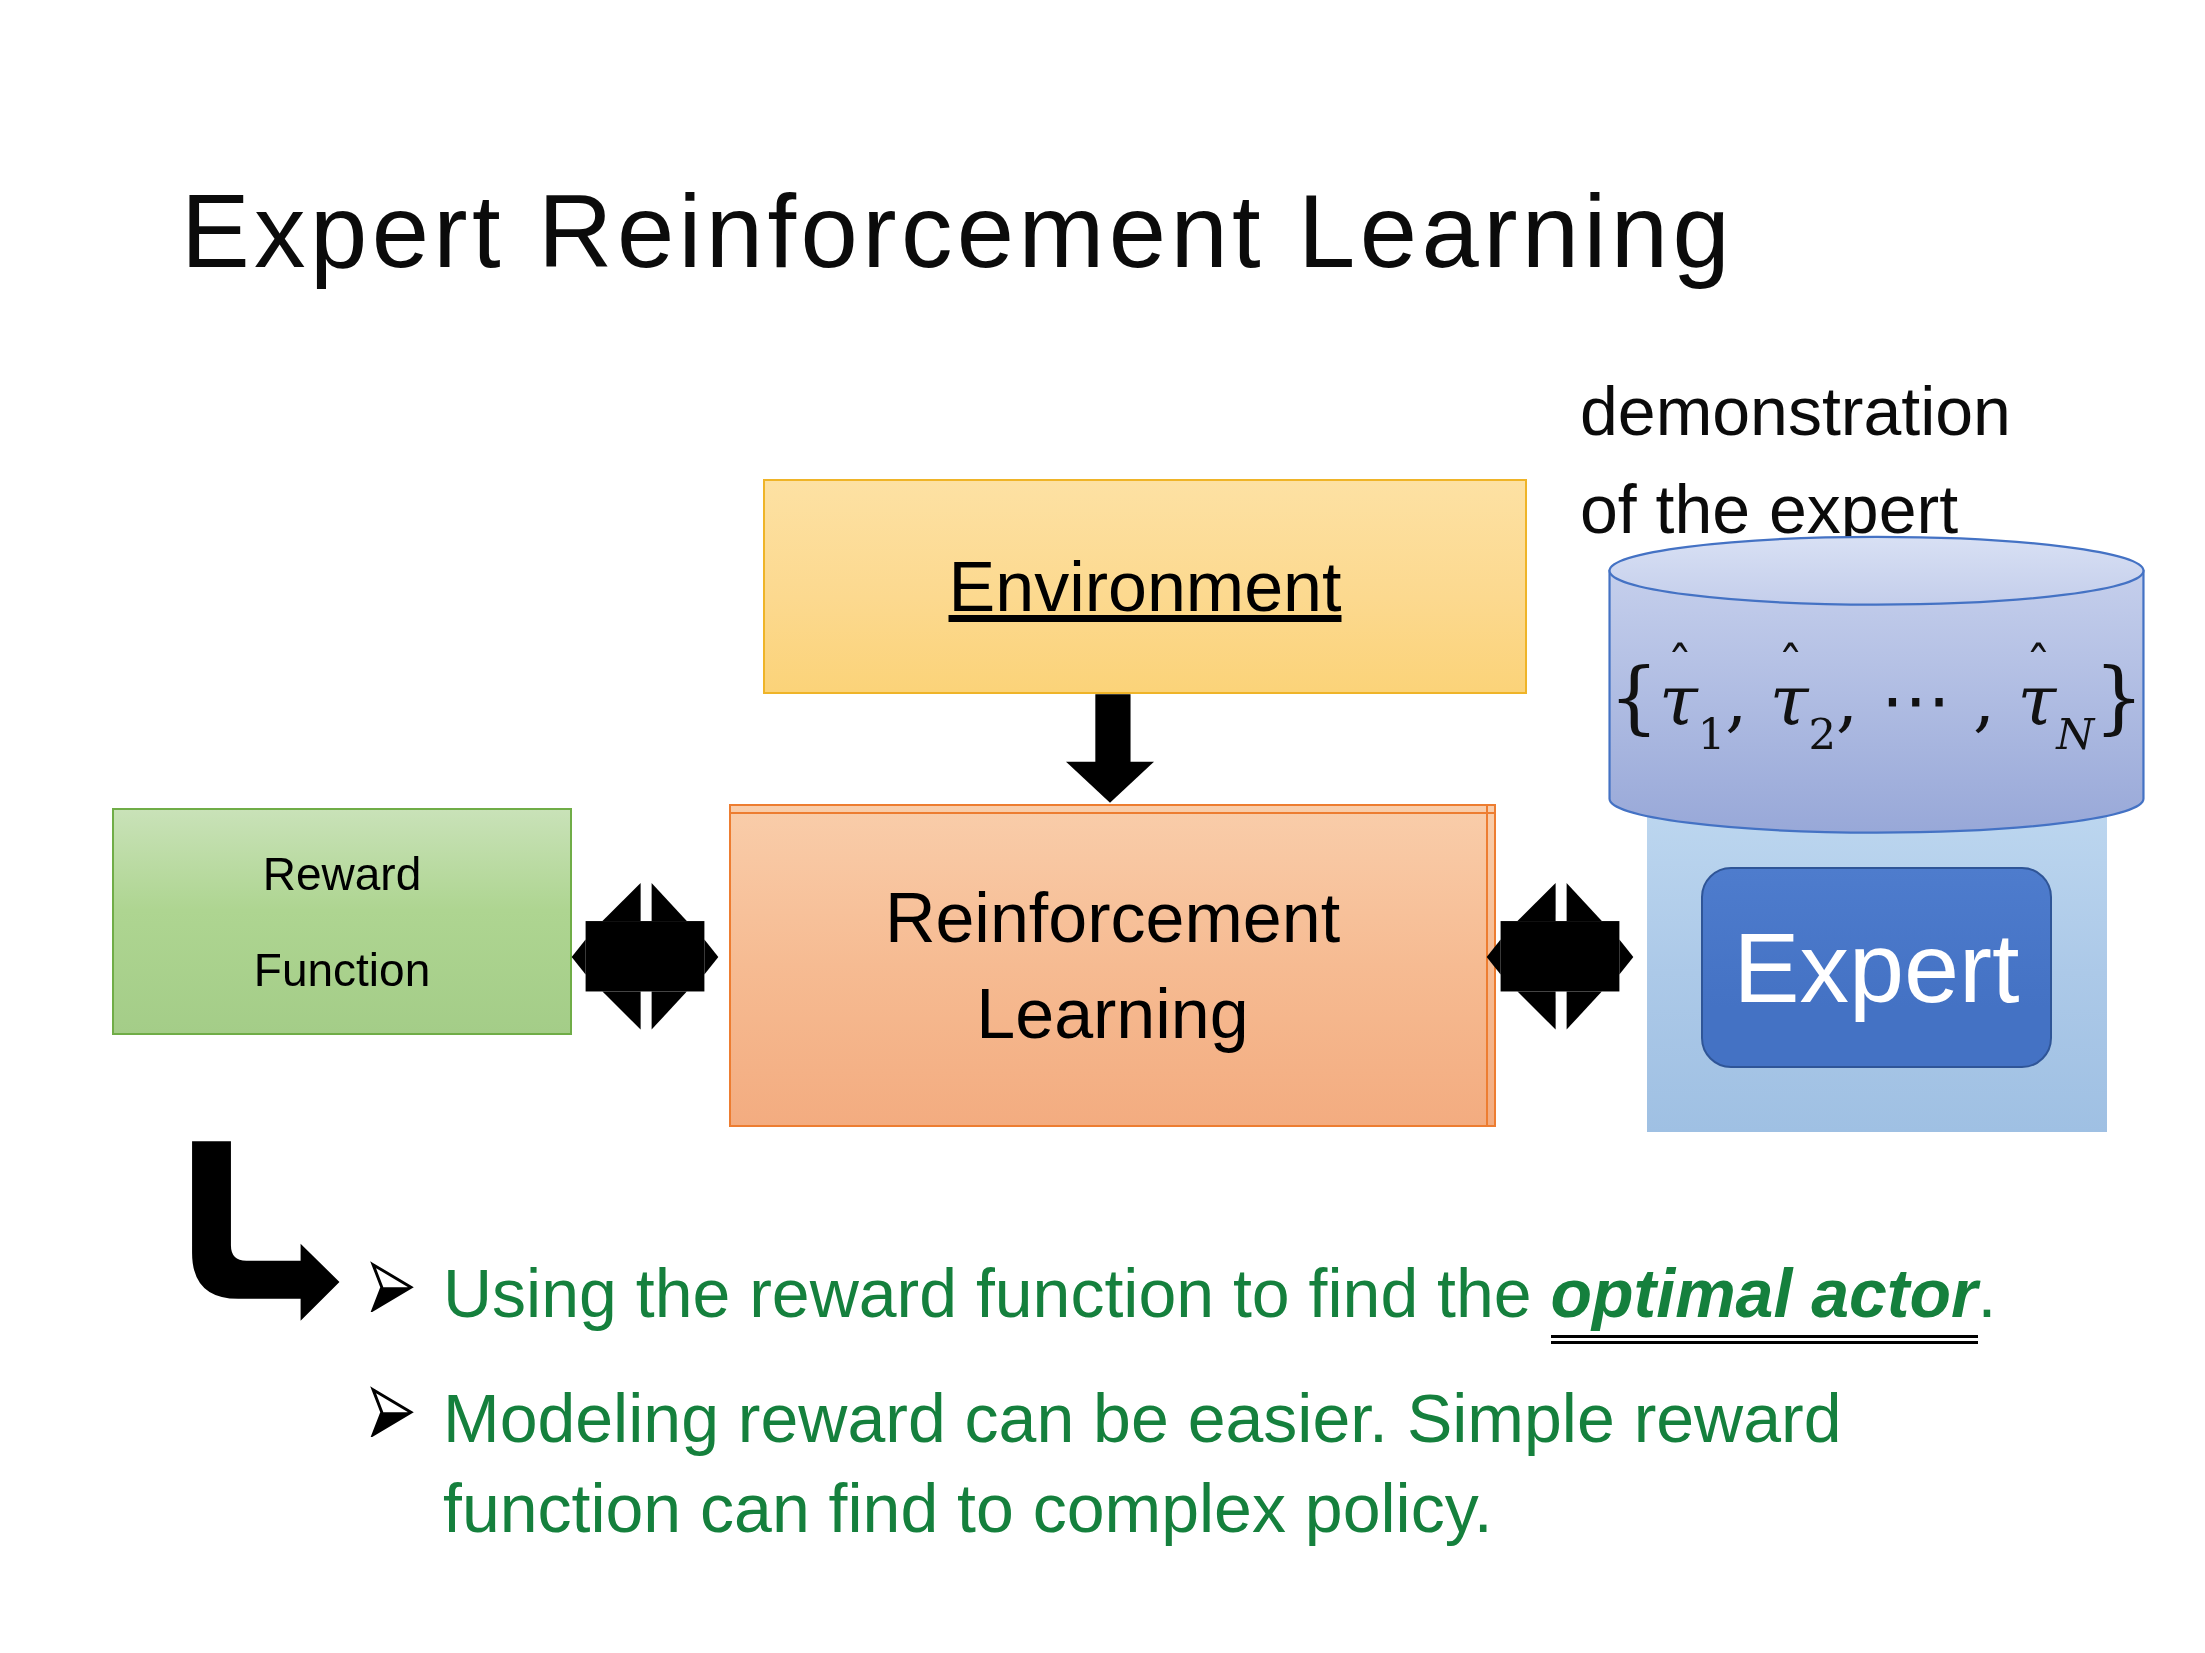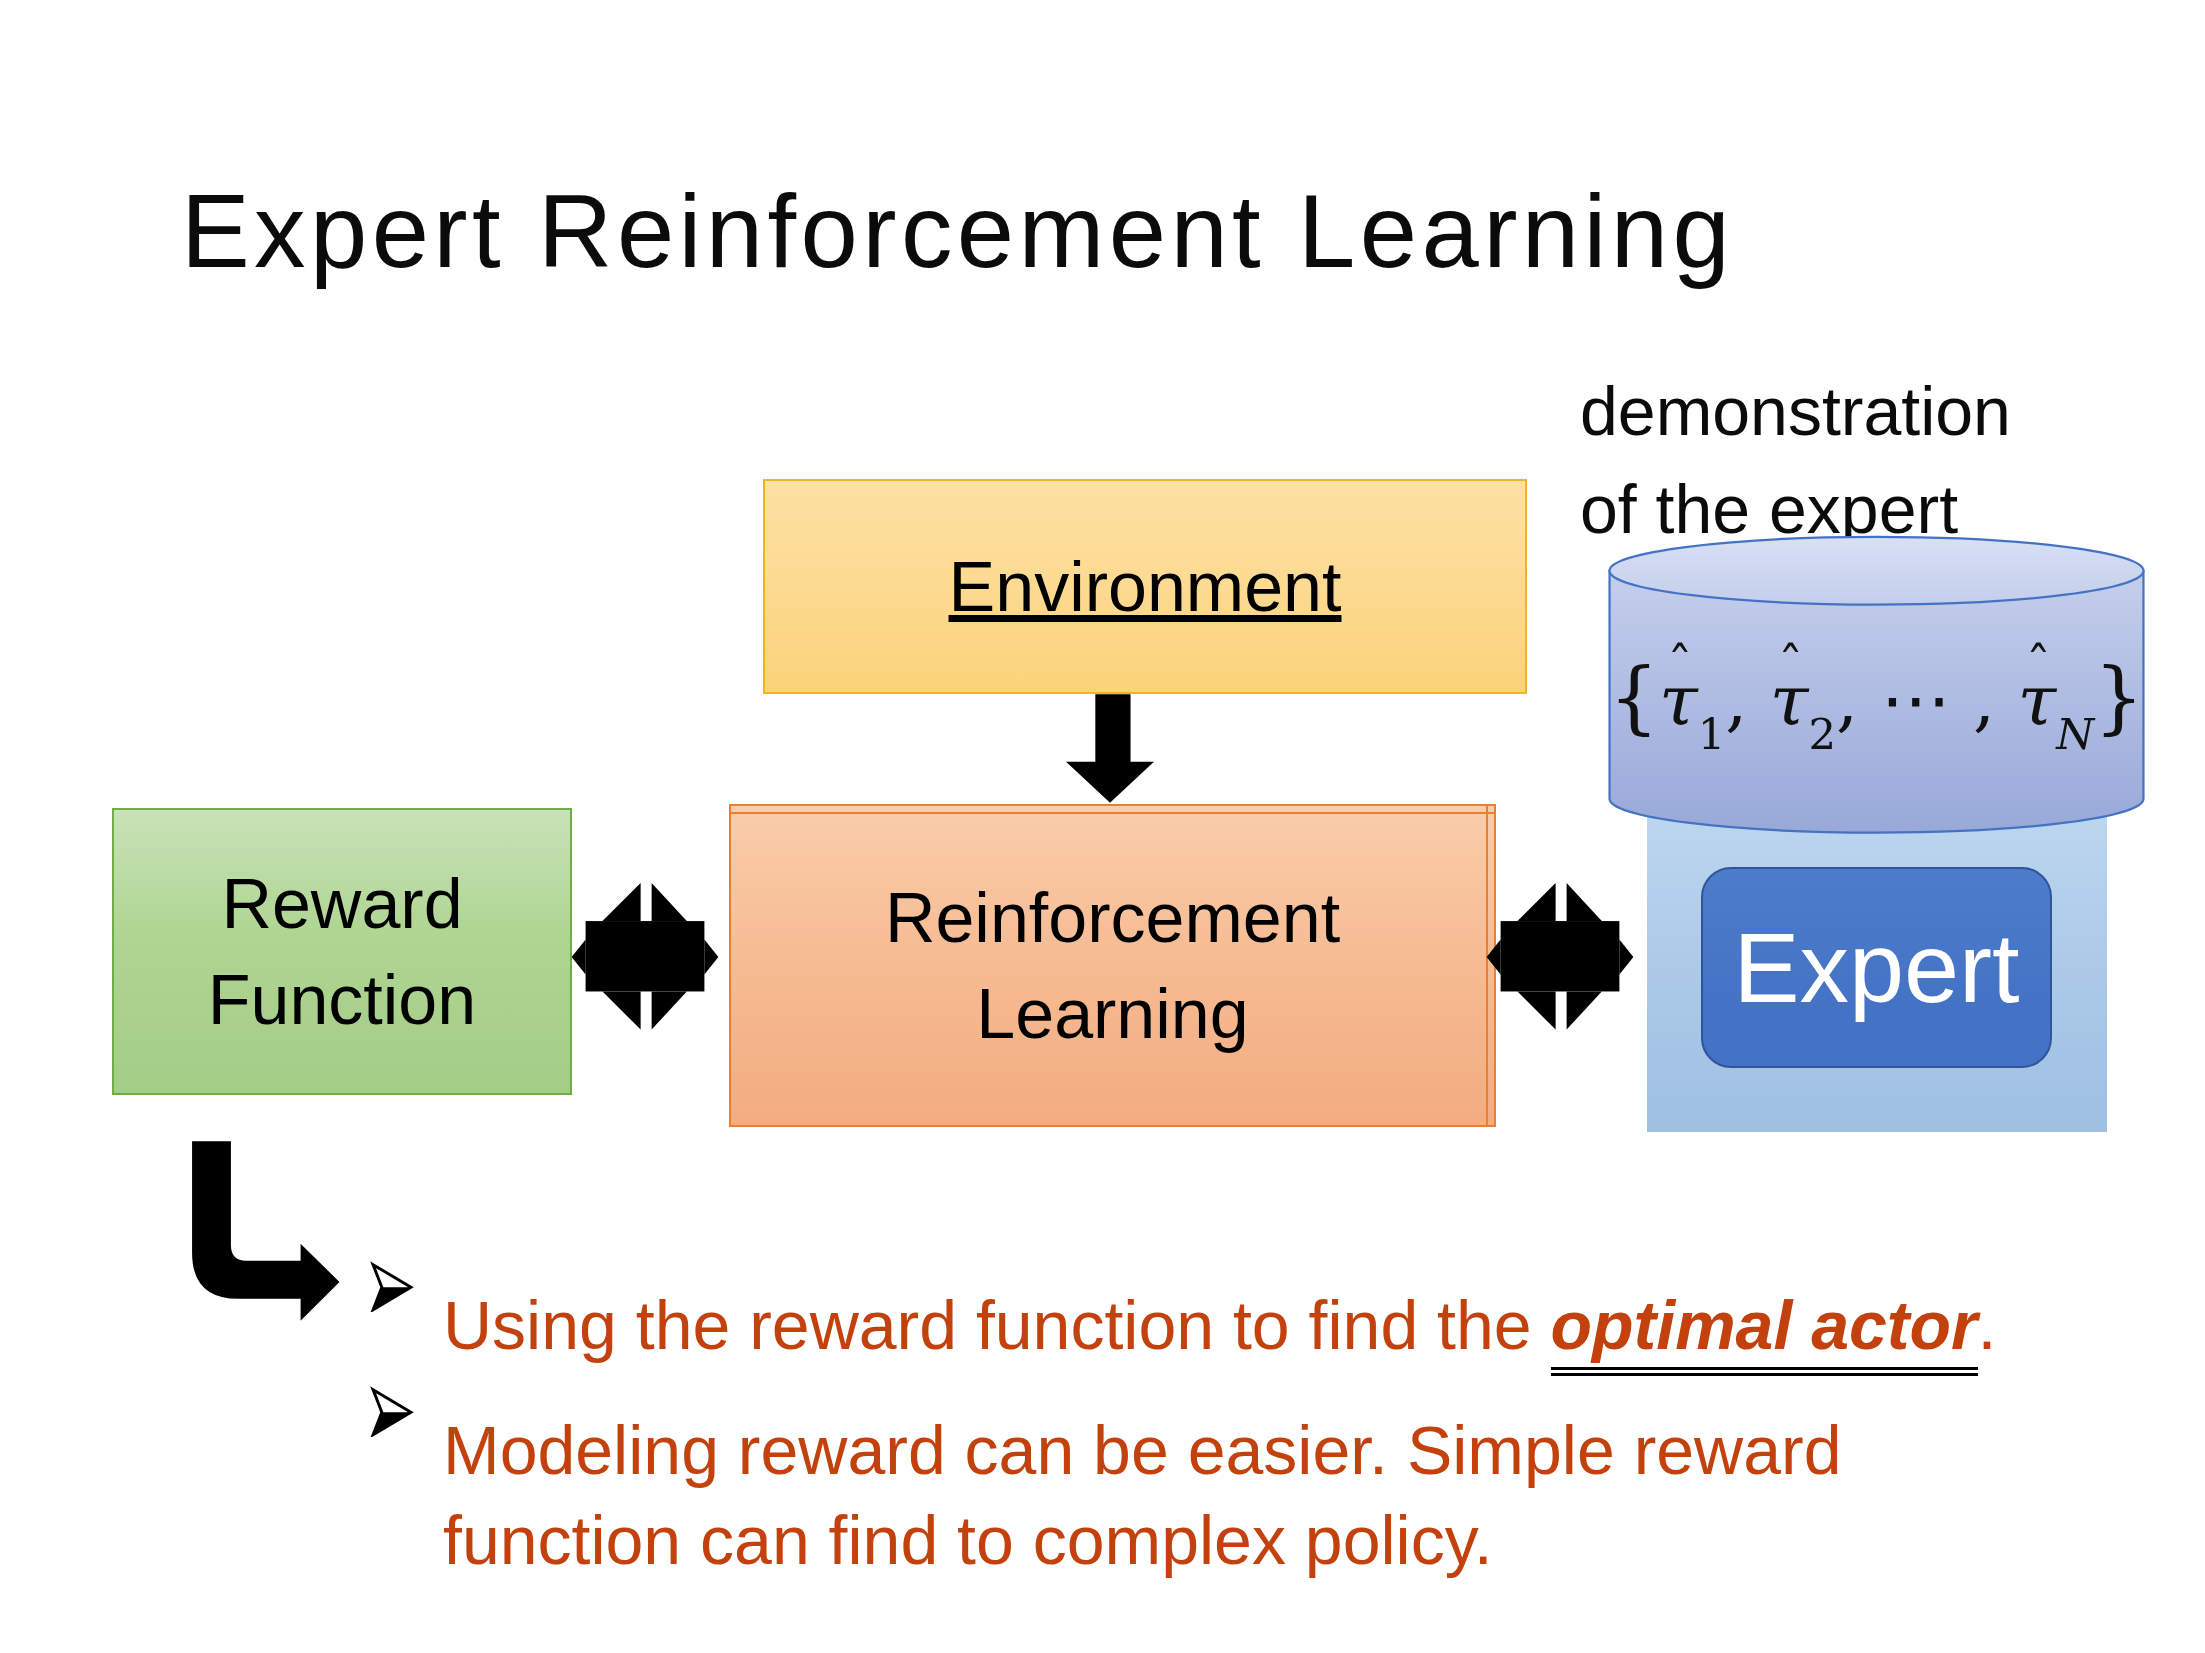--- a/index.html
+++ b/index.html
@@ -28,24 +28,24 @@
 
   #env-box{
     left:763px;top:479px;width:764px;height:215px;
     border:2.2px solid #EFB428;
     background:linear-gradient(180deg,#FDE1A3 0%,#FCD98F 55%,#FBD379 100%);
     font-size:70px;
     text-decoration:underline;
   }
 
   #reward-box{
-    left:112px;top:808px;width:460px;height:287px;
+    left:112px;top:808px;width:460px;height:227px;
     border:2.2px solid #70AD47;
     background:linear-gradient(180deg,#C9E2B8 0%,#AED591 45%,#A4CD88 100%);
-    font-size:70px;line-height:96px;
+    font-size:46px;line-height:96px;
   }
 
   #rl-box{
     left:729px;top:804px;width:767px;height:323px;
     border:2.2px solid #ED7D31;
     background:linear-gradient(180deg,#F9CDAA 0%,#F6BB92 50%,#F3AC80 100%);
     font-size:70px;line-height:96px;
   }
   
   #rl-box .inner-top{position:absolute;top:5.9px;left:0;right:0;height:0;border-top:2.2px solid #ED7D31;}
@@ -78,21 +78,21 @@
   #formula .sep{font-style:normal;}
   #formula .dots{font-style:normal;}
 
   svg{display:block;}
 
   
   .bullet-row{display:flex;align-items:flex-start;}
   #bullet1{left:369px;top:1248px;}
   #bullet2{left:369px;top:1373px;}
   .bullet-icon{flex:0 0 auto;margin-top:13.2px;margin-right:28px;}
-  .bullet-text{font-size:68px;line-height:90px;color:#c2410c;white-space:nowrap;margin-top:32px;}
+  .bullet-text{font-size:68px;line-height:90px;color:#15803d;white-space:nowrap;}
   .bullet-text .em{font-weight:bold;font-style:italic;border-bottom:9.6px double #000;padding-bottom:4.4px;}
 </style>
 </head>
 <body>
 
 <div class="abs" id="title">Expert Reinforcement Learning</div>
 
 <div class="abs" id="demo-label">
   <div>demonstration</div>
   <div>of the expert</div>

